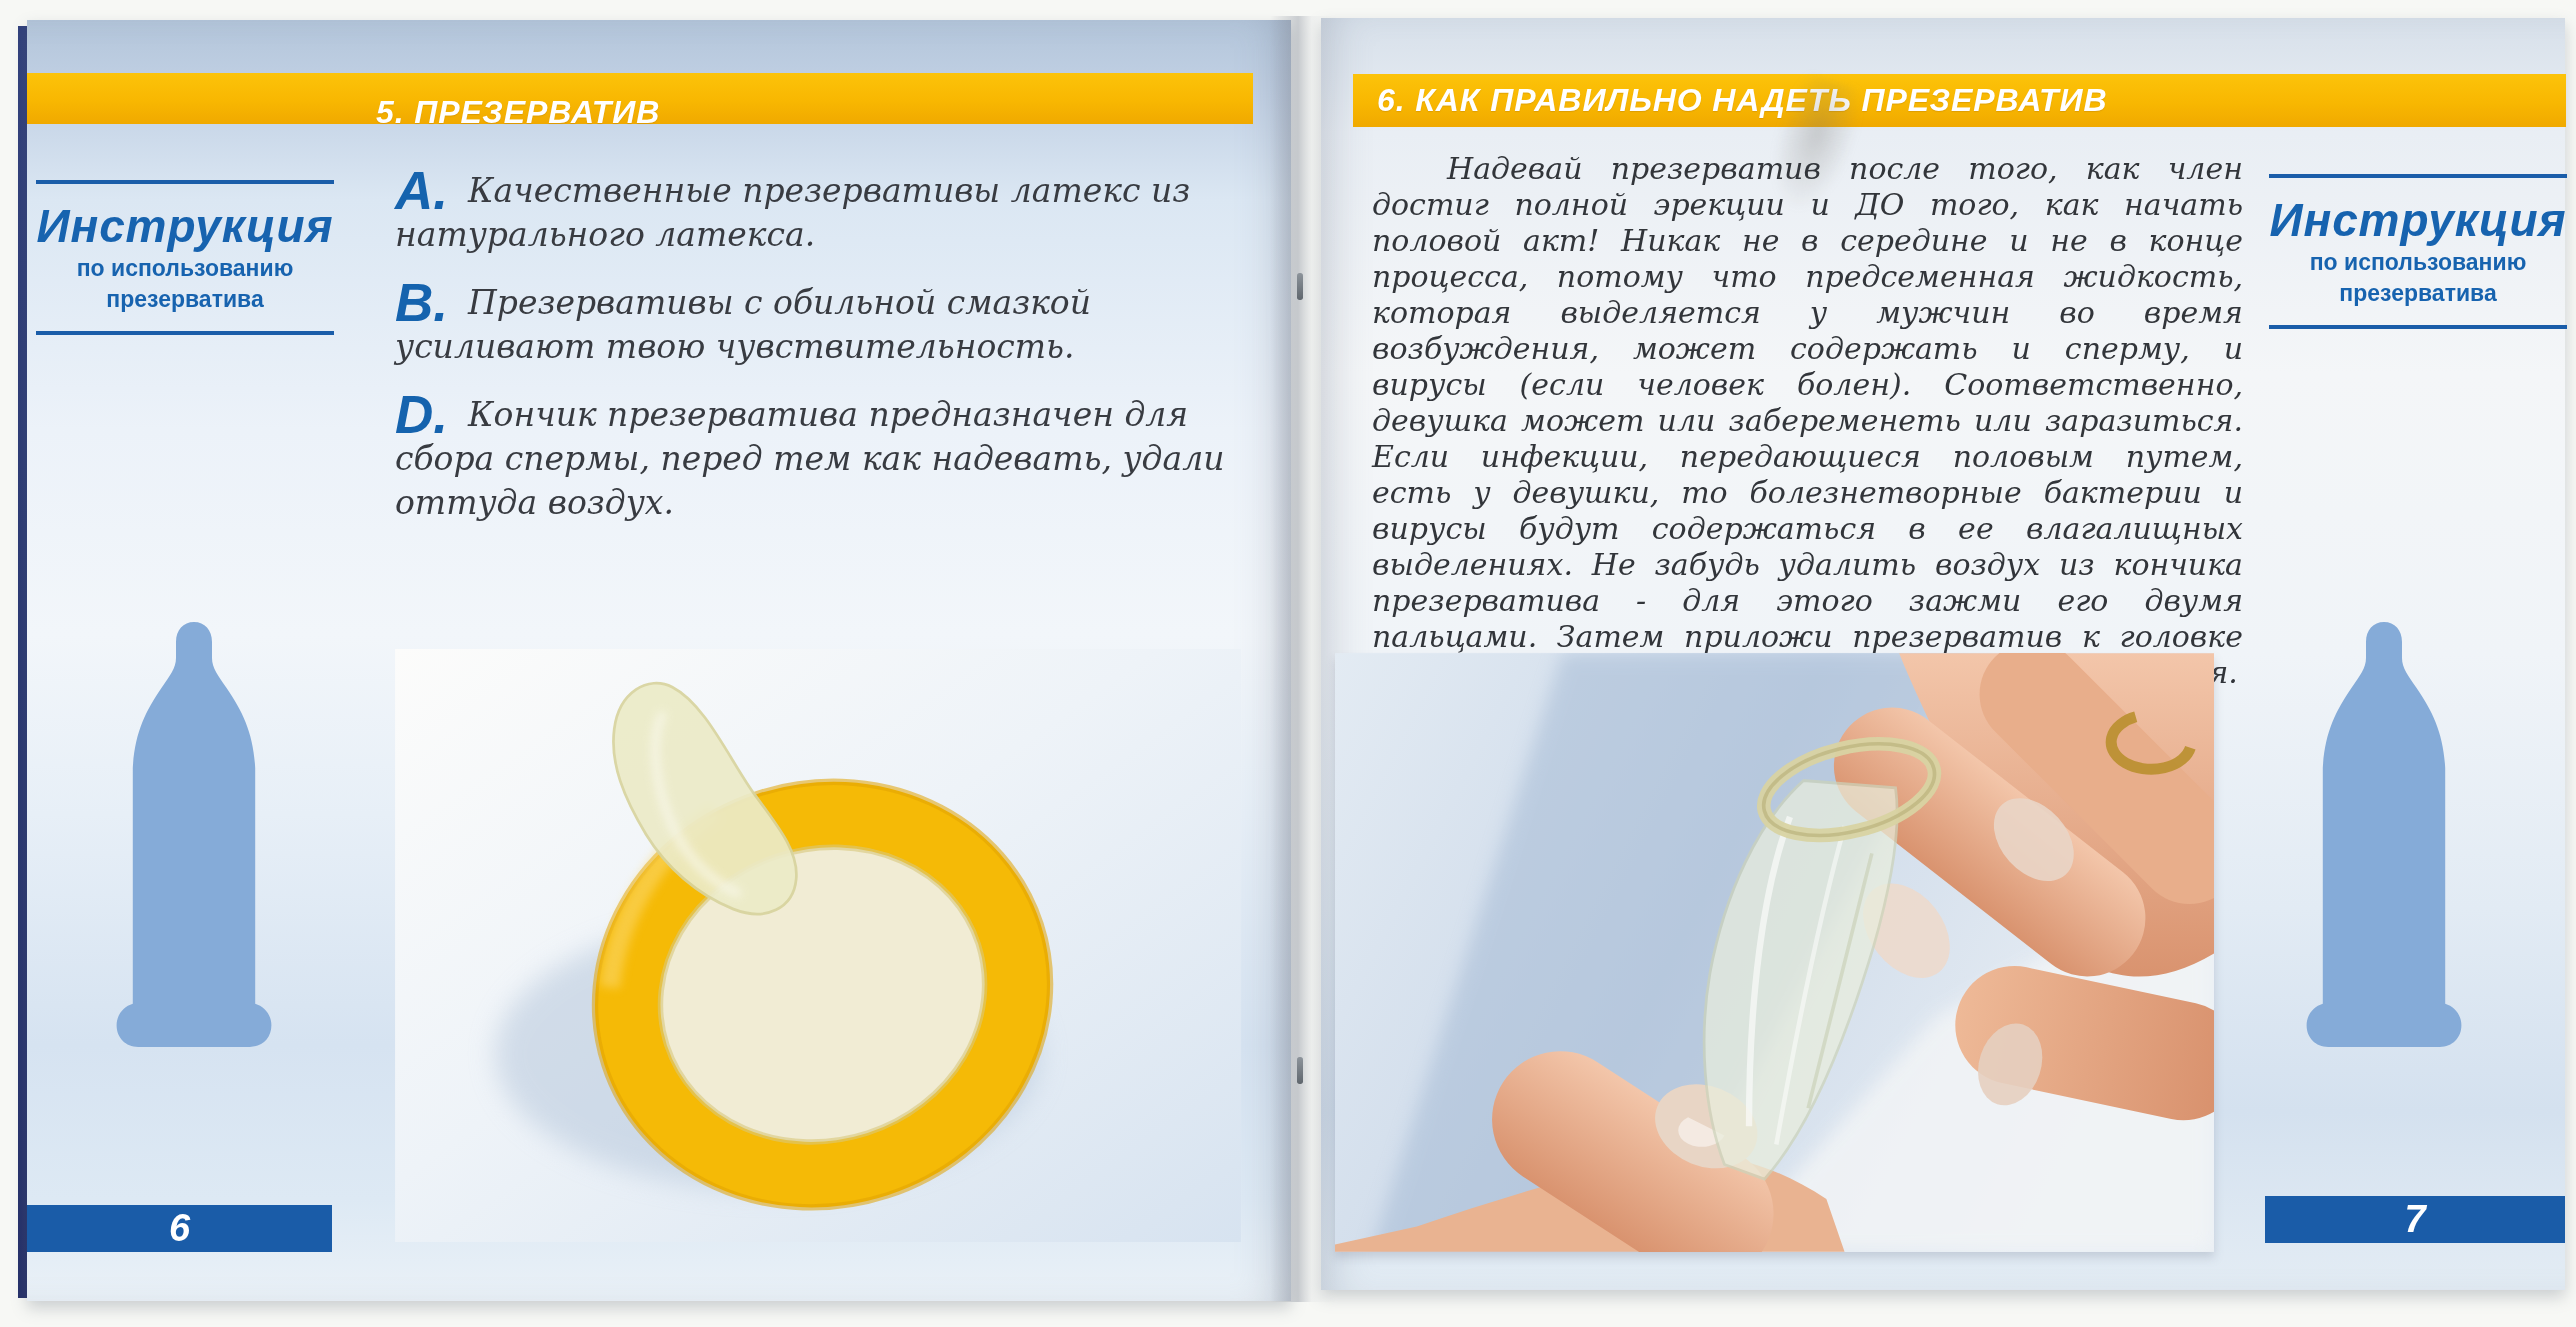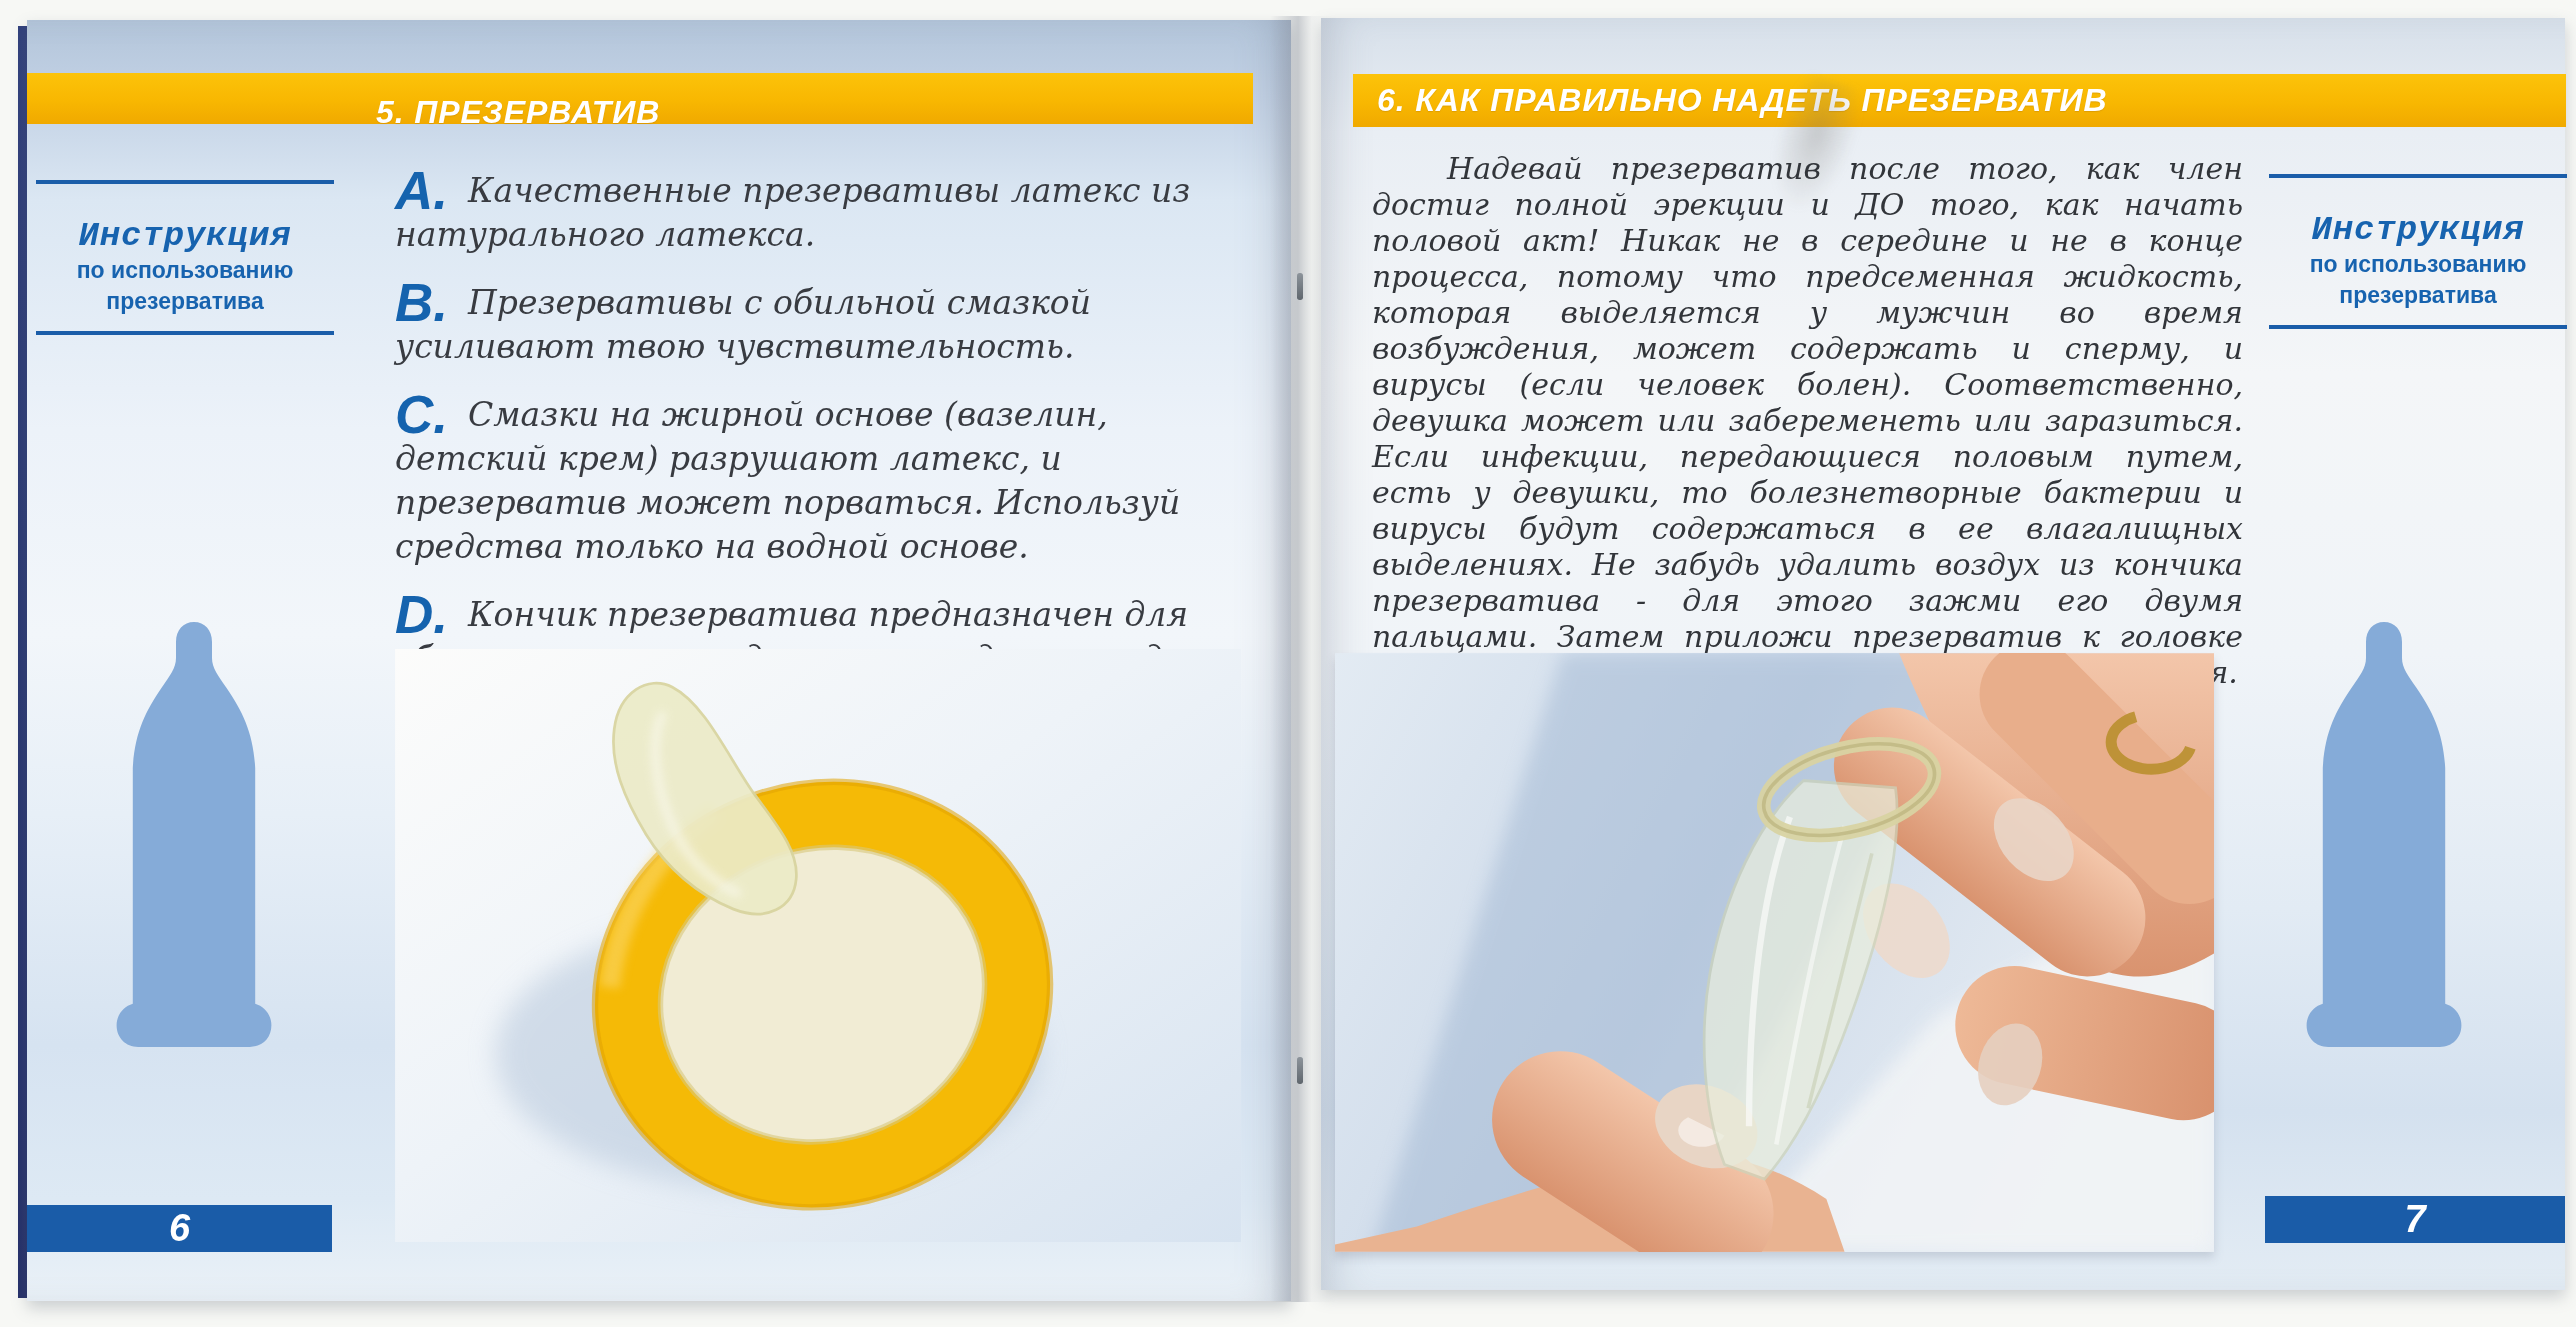--- a/index.html
+++ b/index.html
@@ -58,22 +58,22 @@
   .bar-right .bar-title{padding-left:24px;}
 
   
   .sidebar{position:absolute;width:298px;height:155px;}
   .sidebar-left{left:9px;top:160px;}
   .sidebar-right{left:948px;top:156px;}
   .rule{position:absolute;left:0;width:100%;height:3.6px;background:#1a5da9;}
   .rule-top{top:0;} .rule-bottom{bottom:0;}
   .sb-inner{position:absolute;left:0;top:12.7px;width:100%;text-align:center;}
   .sb-title{
-    font-family:Liberation Mono, monospace;font-style:italic;font-weight:700;
-    font-size:34px;color:#1763af;letter-spacing:0.9px;margin-top:24px;
+    font-family:Liberation Sans, sans-serif;font-style:italic;font-weight:700;
+    font-size:46px;color:#1763af;letter-spacing:0.9px;margin-top:6px;
   }
   .sb-sub{
     font-family:"Liberation Sans", sans-serif;font-weight:700;
     font-size:23px;color:#1763af;line-height:31px;
   }
 
   
   .body-left{position:absolute;left:368px;top:149px;width:862px;}
   .item{
     margin:0 0 24px 0;
@@ -140,21 +140,20 @@
         <div class="sb-title">Инструкция</div>
         <div class="sb-sub">по использованию</div>
         <div class="sb-sub">презерватива</div>
       </div>
       <div class="rule rule-bottom"></div>
     </div>
 
     <div class="body-left">
       <p class="item"><span class="badge">A.</span><span>Качественные презервативы латекс из натурального латекса.</span></p>
       <p class="item"><span class="badge">B.</span><span>Презервативы с обильной смазкой усиливают твою чувствительность.</span></p>
-      <p class="item"><span class="badge">C.</span><span>Смазки на жирной основе (вазелин, детский крем) разрушают латекс, и презерватив может порваться. Используй средства только на водной основе.</span></p>
       <p class="item"><span class="badge">D.</span><span>Кончик презерватива предназначен для сбора спермы, перед тем как надевать, удали оттуда воздух.</span></p>
     </div>
 
     <svg class="photo photo-left" viewBox="0 0 930 652">
       <defs>
         <linearGradient id="lpbg" x1="0" y1="0" x2="1" y2="1">
           <stop offset="0" stop-color="#fcfcfb"></stop>
           <stop offset="0.45" stop-color="#eef3f8"></stop>
           <stop offset="1" stop-color="#d7e3f0"></stop>
         </linearGradient>

